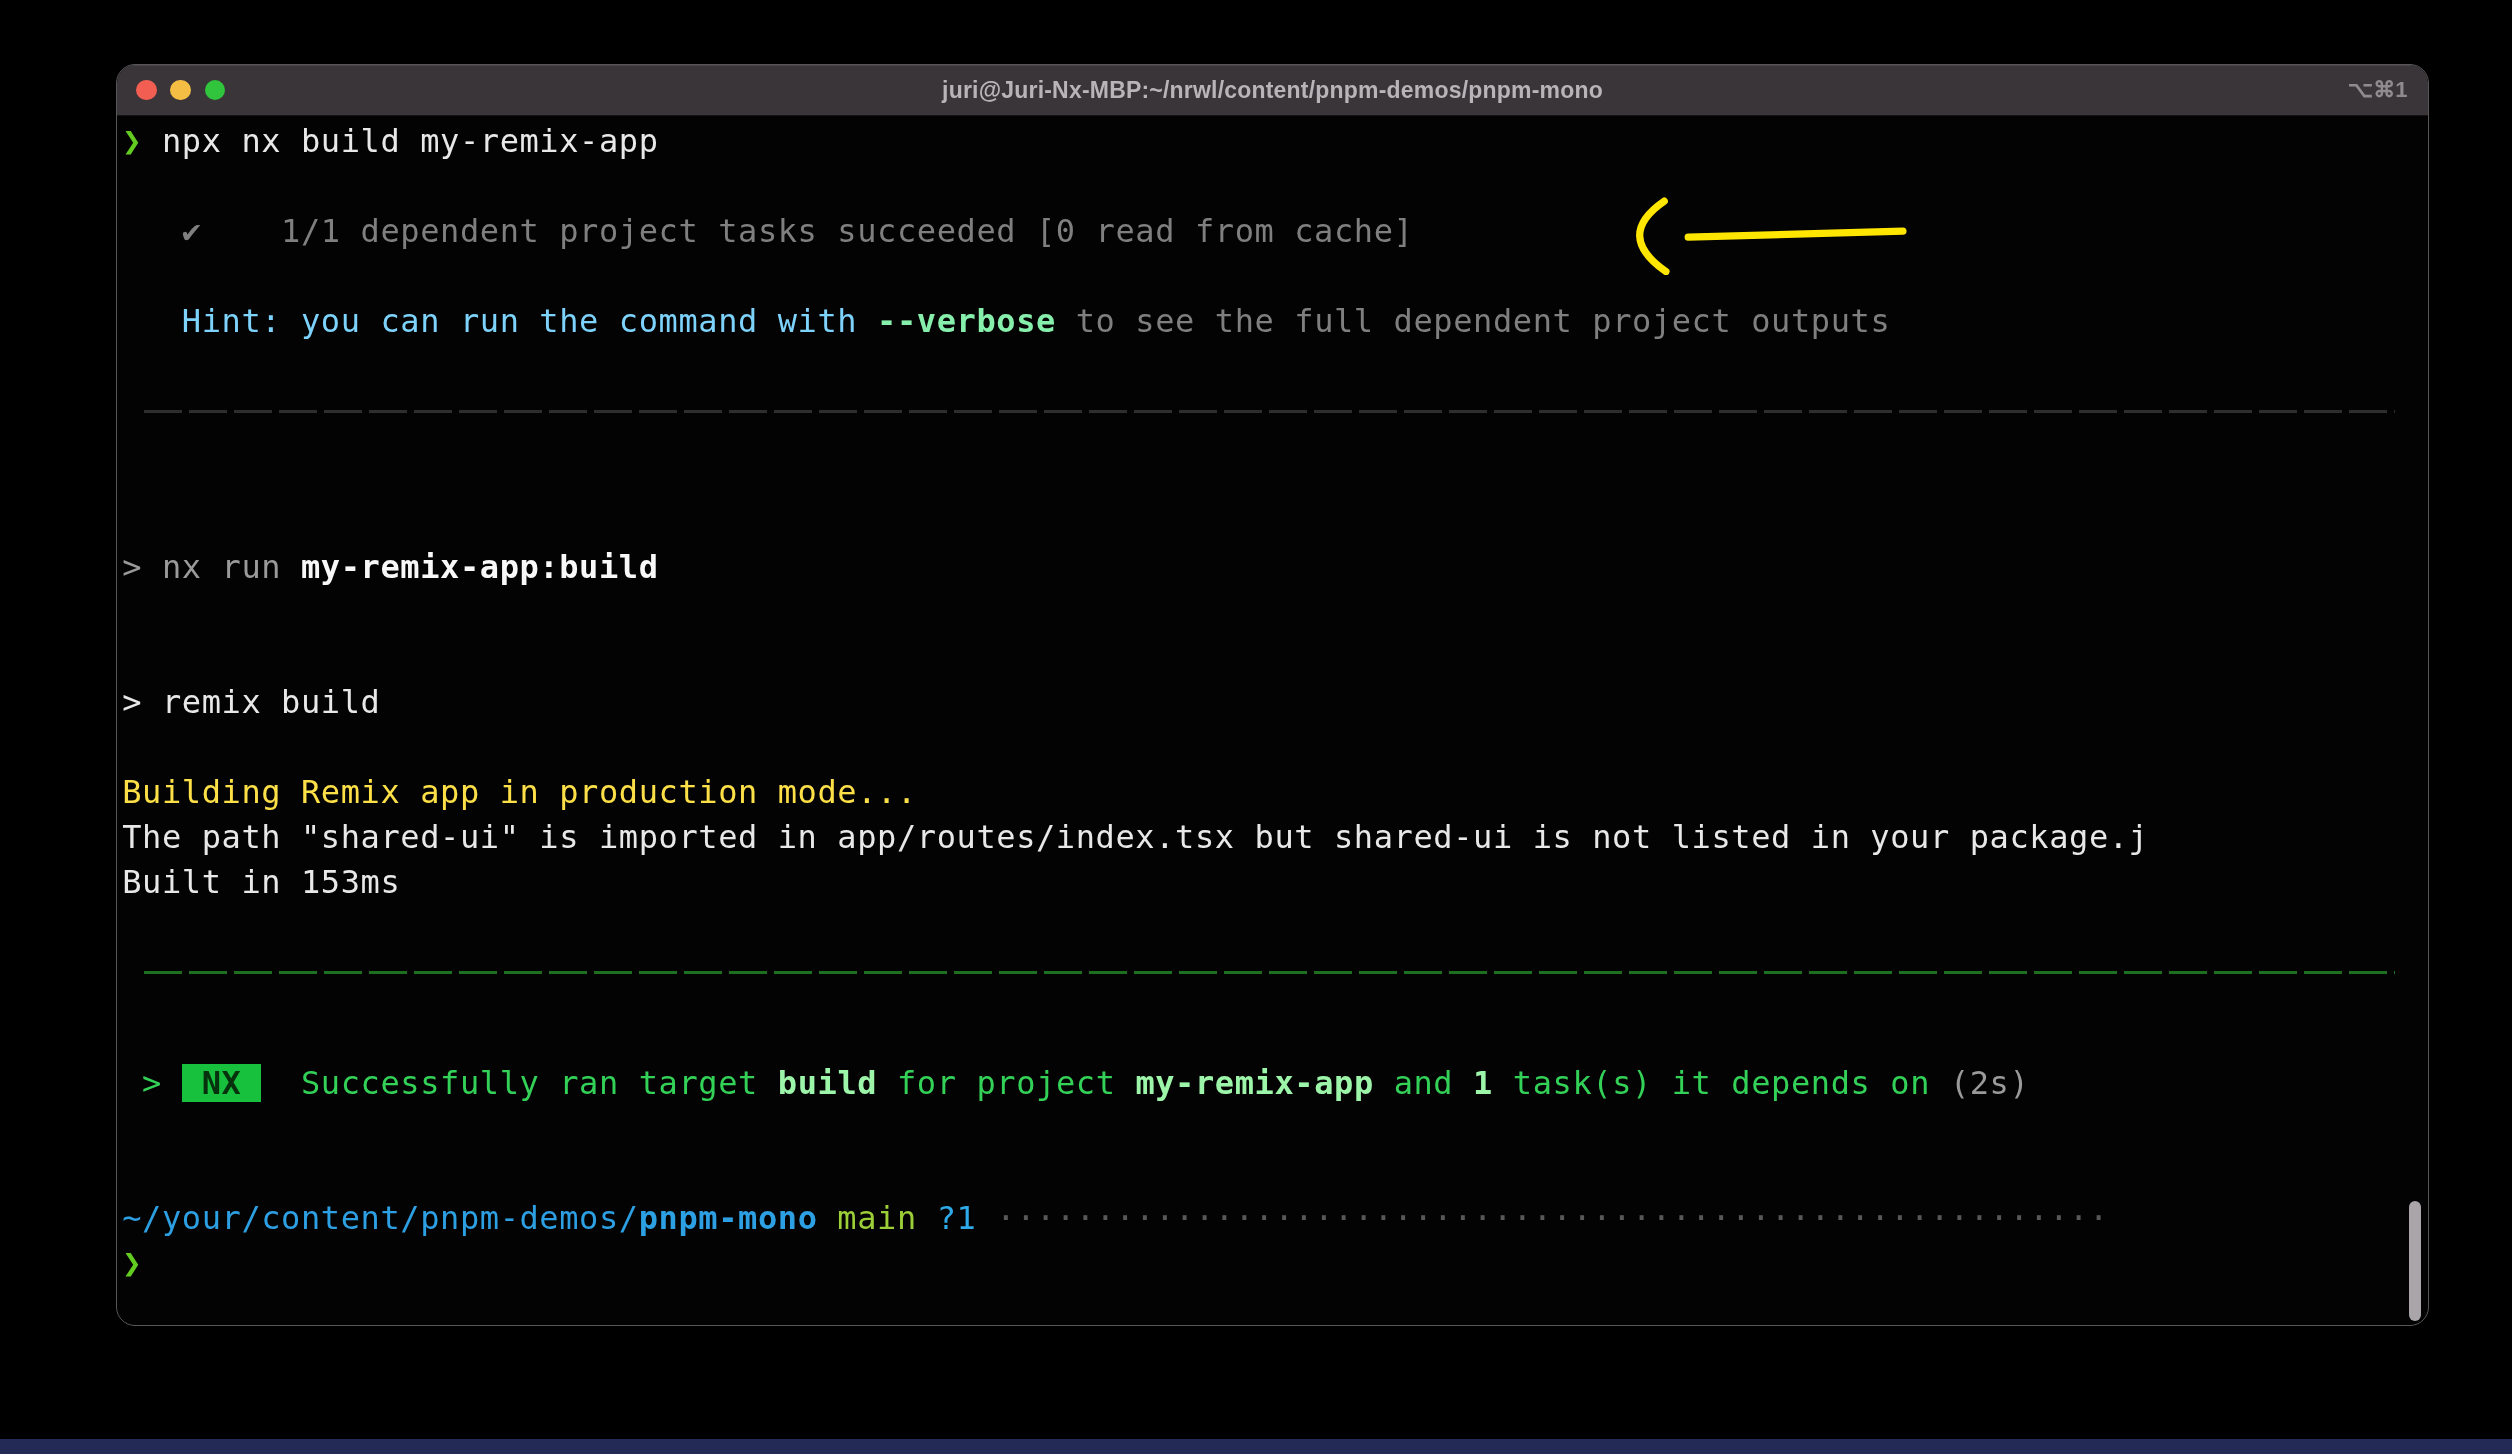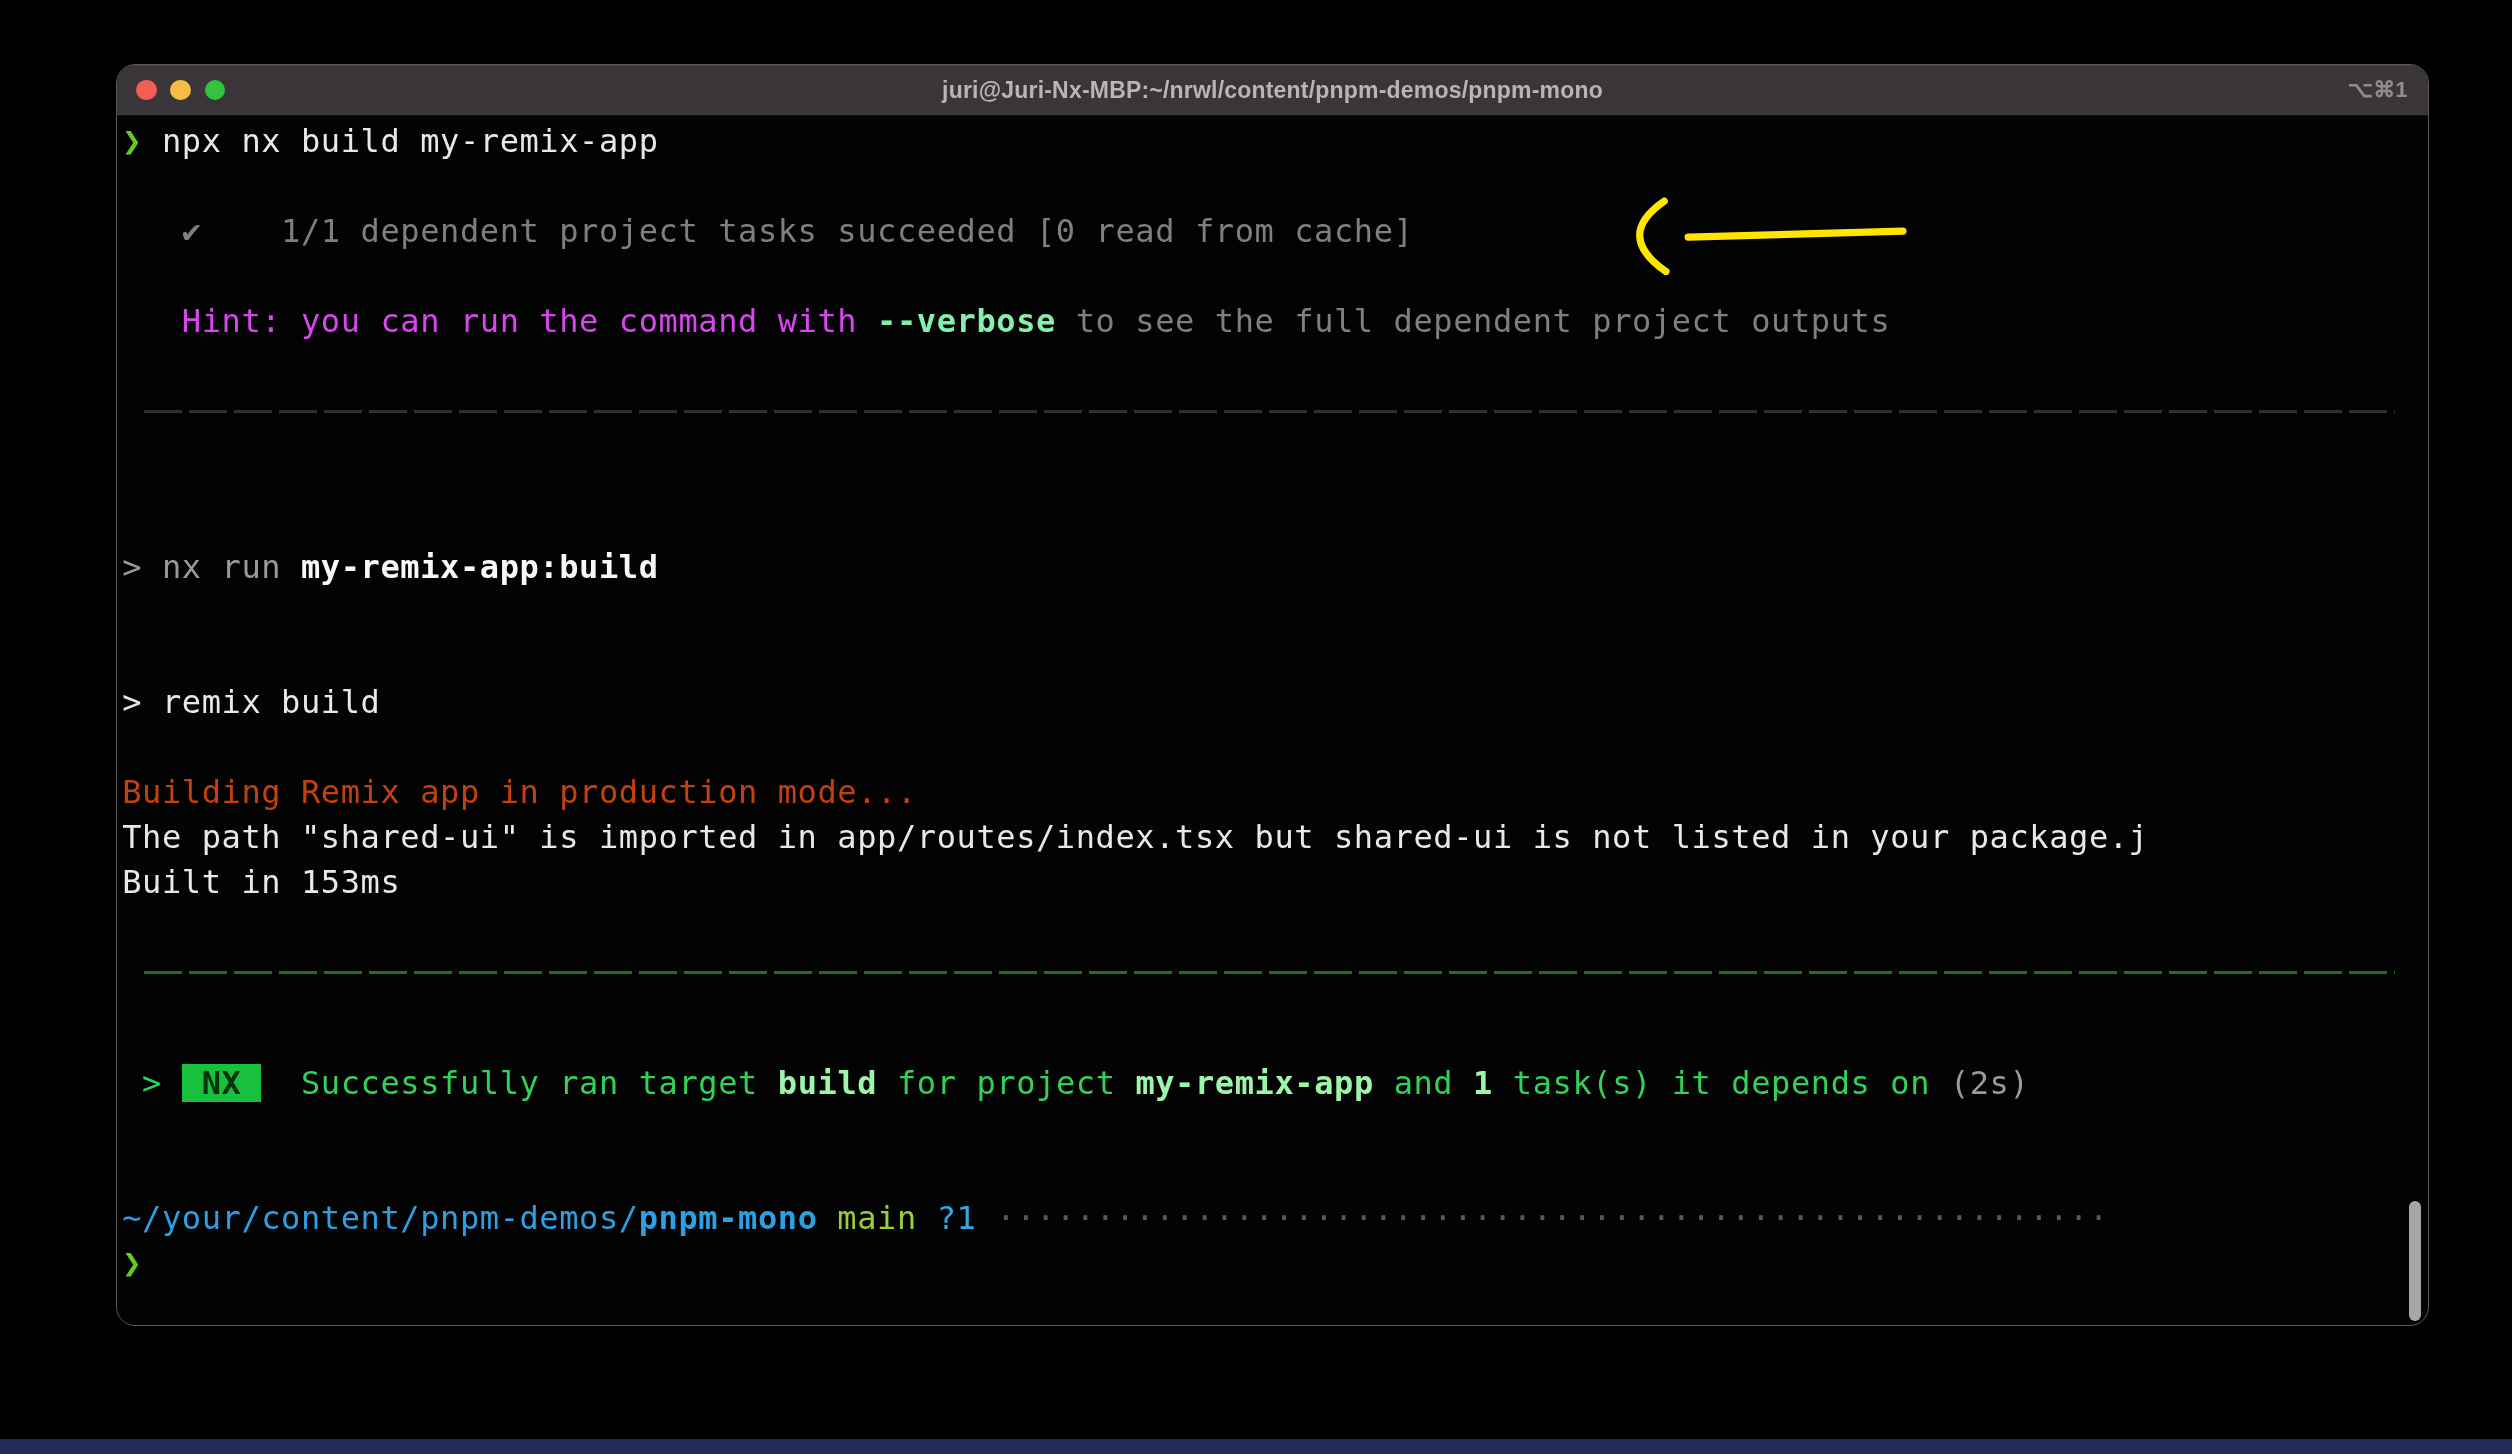--- a/index.html
+++ b/index.html
@@ -49,31 +49,31 @@
     </div>
     <div class="title">juri@Juri-Nx-MBP:~/nrwl/content/pnpm-demos/pnpm-mono</div>
     <div class="shortcut">⌥⌘1</div>
   </div>
 
   <div class="content" id="term">
       <div class="row"><span style="color: rgb(99, 204, 32); font-weight: 700;">❯</span><span style="color: rgb(232, 232, 232);"> npx nx build my-remix-app</span></div>
       <div class="row"></div>
       <div class="row"><span style="color: rgb(127, 127, 127);">   ✔    1/1 dependent project tasks succeeded [0 read from cache]</span></div>
       <div class="row"></div>
-      <div class="row"><span style="color: #d946ef;">   Hint: you can run the command with </span><span style="color: #86efac; font-weight: 700;">--verbose</span><span style="color: rgb(127, 127, 127);"> to see the full dependent project outputs</span></div>
+      <div class="row"><span style="color: #7dd3fc;">   Hint: you can run the command with </span><span style="color: #86efac; font-weight: 700;">--verbose</span><span style="color: rgb(127, 127, 127);"> to see the full dependent project outputs</span></div>
       <div class="row"></div>
       <div class="row"><div class="divider" style="background-image: repeating-linear-gradient(90deg, rgb(46, 46, 46) 0px, rgb(46, 46, 46) 38px, transparent 38px, transparent 45px);"></div></div>
       <div class="row"></div>
       <div class="row"></div>
       <div class="row"><span style="color: rgb(154, 154, 154);">&gt; nx run </span><span style="color: rgb(248, 248, 248); font-weight: 700;">my-remix-app:build</span></div>
       <div class="row"></div>
       <div class="row"></div>
       <div class="row"><span style="color: rgb(232, 232, 232);">&gt; remix build</span></div>
       <div class="row"></div>
-      <div class="row"><span style="color: #c2410c;">Building Remix app in production mode...</span></div>
+      <div class="row"><span style="color: #fde047;">Building Remix app in production mode...</span></div>
       <div class="row"><span style="color: rgb(232, 232, 232);">The path "shared-ui" is imported in app/routes/index.tsx but shared-ui is not listed in your package.j</span></div>
       <div class="row"><span style="color: rgb(232, 232, 232); text-align: right;">Built in 153ms</span></div>
       <div class="row"></div>
       <div class="row"><div class="divider" style="background-image: repeating-linear-gradient(90deg, rgb(29, 112, 31) 0px, rgb(29, 112, 31) 38px, transparent 38px, transparent 45px);"></div></div>
       <div class="row"></div>
       <div class="row"><span style="color: rgb(51, 209, 87);"> &gt; </span><span style="color: rgb(6, 51, 13); background: rgb(23, 193, 61); font-weight: 700;"> NX </span><span style="color: rgb(51, 209, 87);">  Successfully ran target </span><span style="color: rgb(156, 245, 169); font-weight: 700;">build</span><span style="color: rgb(51, 209, 87);"> for project </span><span style="color: rgb(156, 245, 169); font-weight: 700;">my-remix-app</span><span style="color: rgb(51, 209, 87);"> and </span><span style="color: rgb(156, 245, 169); font-weight: 700;">1</span><span style="color: rgb(51, 209, 87);"> task(s) it depends on </span><span style="color: rgb(154, 154, 154);">(2s)</span></div>
       <div class="row"></div>
       <div class="row"></div>
       <div class="row"><span style="color: rgb(45, 159, 227);">~/your/content/pnpm-demos/</span><span style="color: rgb(45, 159, 227); font-weight: 700;">pnpm-mono</span><span style="color: rgb(155, 206, 55);"> main </span><span style="color: rgb(47, 170, 232);">?1</span><span style="color: rgb(88, 88, 88);"> ························································</span></div>
       <div class="row"><span style="color: rgb(99, 204, 32); font-weight: 700;">❯ </span></div>

